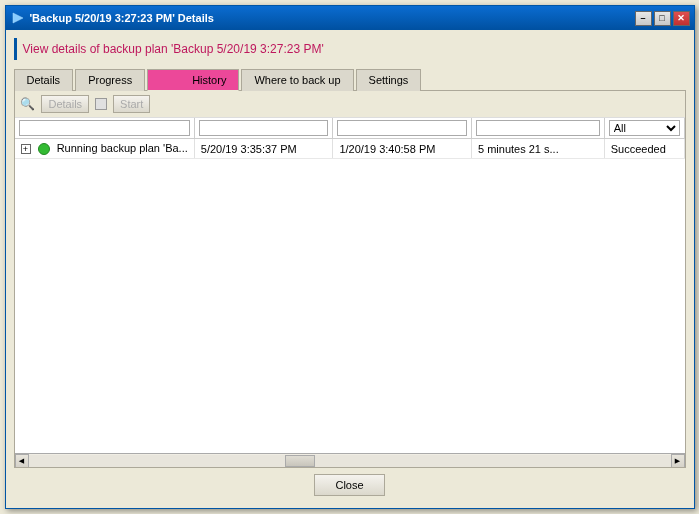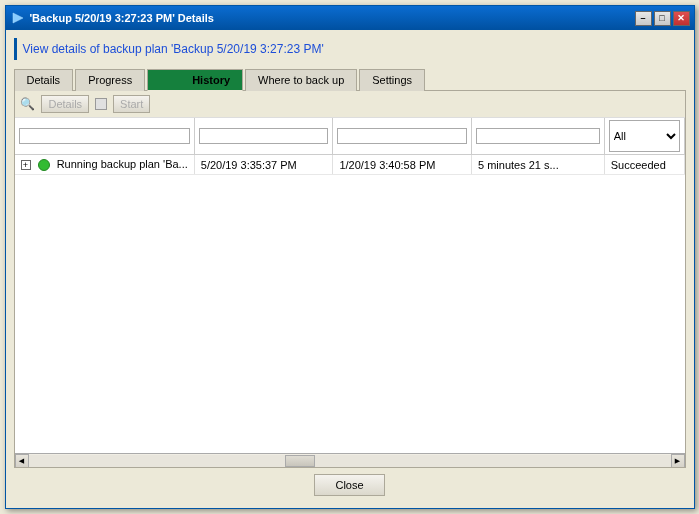--- a/index.html
+++ b/index.html
@@ -88,21 +88,21 @@
 
     .subtitle-bar {
       display: flex;
       align-items: center;
       margin-bottom: 8px;
       padding: 4px 6px;
       border-left: 3px solid #0055a5;
     }
 
     .subtitle-text {
-      color: #1d4ed8;
+      color: #be185d;
       font-size: 12px;
     }
 
     .tabs-container {
       display: flex;
       border-bottom: 1px solid #aca899;
       margin-bottom: 0;
     }
 
     .tab {
@@ -112,24 +112,24 @@
       background: #dbd8cc;
       cursor: pointer;
       font-size: 11px;
       color: #000;
       margin-right: 2px;
       position: relative;
       top: 1px;
     }
 
     .tab.active {
-      background: #15803d;
+      background: #ec4899;
       border-bottom: 1px solid #ece9d8;
       z-index: 1;
-      font-weight: bold;
+      font-weight: normal;
       padding-left: 44px;
     }
 
     .main-panel {
       border: 1px solid #aca899;
       border-top: none;
       background: white;
       flex: 1;
       display: flex;
       flex-direction: column;
@@ -212,21 +212,21 @@
       font-size: 11px;
       padding: 1px 2px;
       height: 16px;
     }
 
     .filter-row td select {
       width: 100%;
       border: 1px solid #aaa;
       background: white;
       font-size: 11px;
-      height: 32px;
+      height: 16px;
     }
 
     tbody tr td {
       border-right: 1px solid #e0e0e0;
       border-bottom: 1px solid #e8e8e8;
       padding: 3px 6px;
       white-space: nowrap;
       vertical-align: middle;
     }
 

